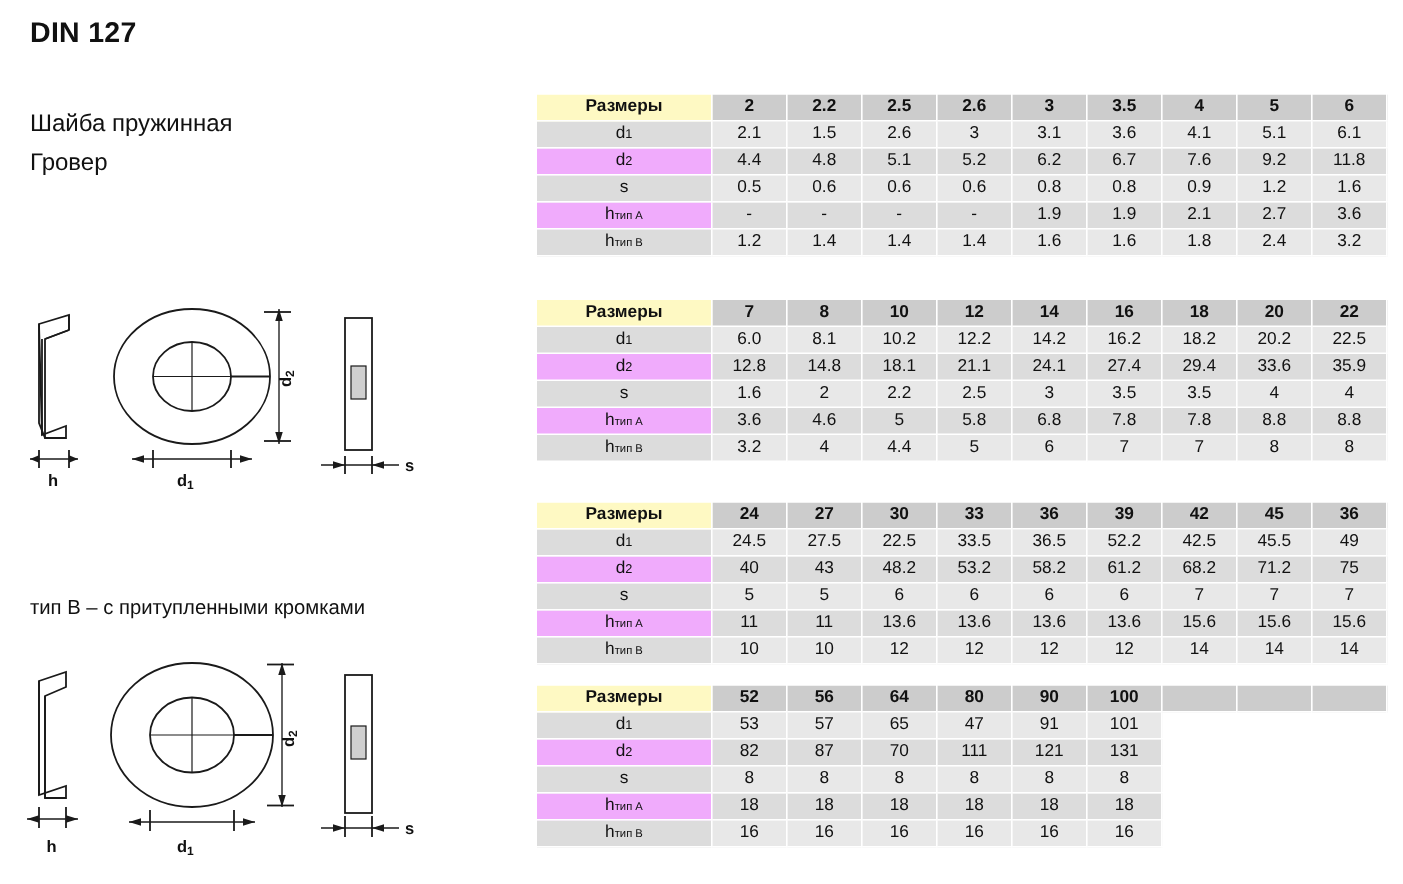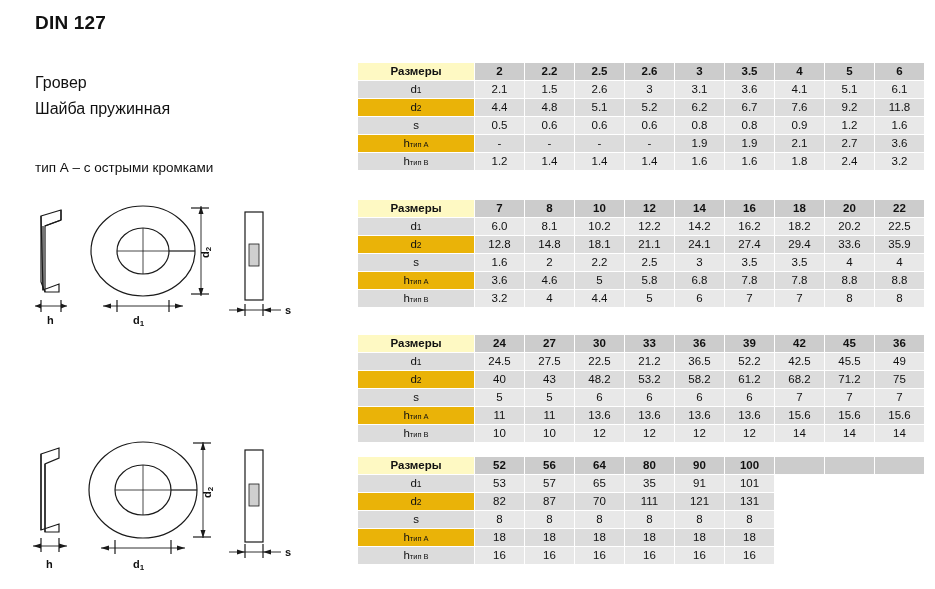--- a/index.html
+++ b/index.html
@@ -12,21 +12,21 @@
     height: 589px;
     position: relative;
     font-family: "Liberation Sans", sans-serif;
     color: #111111;
     overflow: hidden;
   }
 
   
   .left {
     position: absolute;
-    left: 15px; top: 0;
+    left: 0; top: 0;
     width: 345px;
     height: 463px;
   }
   .title {
     position: absolute;
     left: 20px; top: 12px;
     font-size: 19px;
     font-weight: bold;
     letter-spacing: 0.2px;
   }
@@ -86,39 +86,38 @@
   table.spec td.lbl, table.spec th.lbl {
     background: #dcdcdc;
     width: 116px;
     font-weight: normal;
   }
   table.spec tr.head th.lbl {
     background: #fef9c3;
     font-weight: bold;
   }
   table.spec tr.alt td.lbl {
-    background: #eab308;
+    background: #f0abfc;
   }
   td.empty { background: #ffffff !important; }
   .sub { font-size: 8.5px; vertical-align: baseline; }
   .subt { font-size: 7.5px; margin-top: 48px; }
 </style>
 </head>
 <body>
 
 <div class="left">
 
   <div class="title">DIN 127</div>
 
   <div class="subtitle">
+    <div>Шайба пружинная</div>
     <div>Гровер</div>
-    <div>Шайба пружинная</div>
-  </div>
-
-  <div class="type-label type-a-label">тип А – с острыми кромками</div>
+  </div>
+
 
   <div class="fig fig-a">
     <svg width="330" height="130" viewBox="0 0 330 130">
       <g fill="none" stroke="#1a1a1a" stroke-width="1.2">
 
         <path d="M18 20 L38 14 L38 24 L22 30 L22 96 L36 96 L36 88 L20 94 Z" stroke-width="1.2"></path>
         <path d="M18 20 L18 86 L22 96"></path>
         <path d="M38 14 L38 24"></path>
         <path d="M22 30 L38 24"></path>
         <line x1="20" y1="94" x2="20" y2="30"></line>
@@ -158,20 +157,21 @@
       </g>
       <g font-family="Liberation Sans, sans-serif" font-size="11" font-weight="bold" fill="#111">
         <text x="24" y="128">h</text>
         <text x="110" y="128">d<tspan font-size="8" dy="2">1</tspan></text>
         <text x="186" y="62" transform="rotate(-90 186 62)">d<tspan font-size="8" dy="2">2</tspan></text>
         <text x="262" y="118">s</text>
       </g>
     </svg>
   </div>
 
+  <div class="type-label type-b-label">тип В – с притупленными кромками</div>
 
   <div class="fig fig-b">
     <svg width="330" height="140" viewBox="0 0 330 140">
       <g fill="none" stroke="#1a1a1a" stroke-width="1.2">
 
         <path d="M18 22 L36 16 L36 26 L22 32 L22 100 L36 100 L36 92 L18 98 Z"></path>
         <line x1="18" y1="22" x2="18" y2="98"></line>
         <line x1="22" y1="32" x2="22" y2="100"></line>
 
         <line x1="18" y1="106" x2="18" y2="120"></line>
@@ -389,21 +389,21 @@
         <th>39</th>
         <th>42</th>
         <th>45</th>
         <th>36</th>
       </tr>
       <tr>
         <td class="lbl"><span>d</span><span class="sub">1</span></td>
         <td>24.5</td>
         <td>27.5</td>
         <td>22.5</td>
-        <td>21.2</td>
+        <td>33.5</td>
         <td>36.5</td>
         <td>52.2</td>
         <td>42.5</td>
         <td>45.5</td>
         <td>49</td>
       </tr>
       <tr class="alt">
         <td class="lbl"><span>d</span><span class="sub">2</span></td>
         <td>40</td>
         <td>43</td>
@@ -468,21 +468,21 @@
         <th>100</th>
         <th class="empty"></th>
         <th class="empty"></th>
         <th class="empty"></th>
       </tr>
       <tr>
         <td class="lbl"><span>d</span><span class="sub">1</span></td>
         <td>53</td>
         <td>57</td>
         <td>65</td>
-        <td>35</td>
+        <td>47</td>
         <td>91</td>
         <td>101</td>
         <td class="empty"></td>
         <td class="empty"></td>
         <td class="empty"></td>
       </tr>
       <tr class="alt">
         <td class="lbl"><span>d</span><span class="sub">2</span></td>
         <td>82</td>
         <td>87</td>

